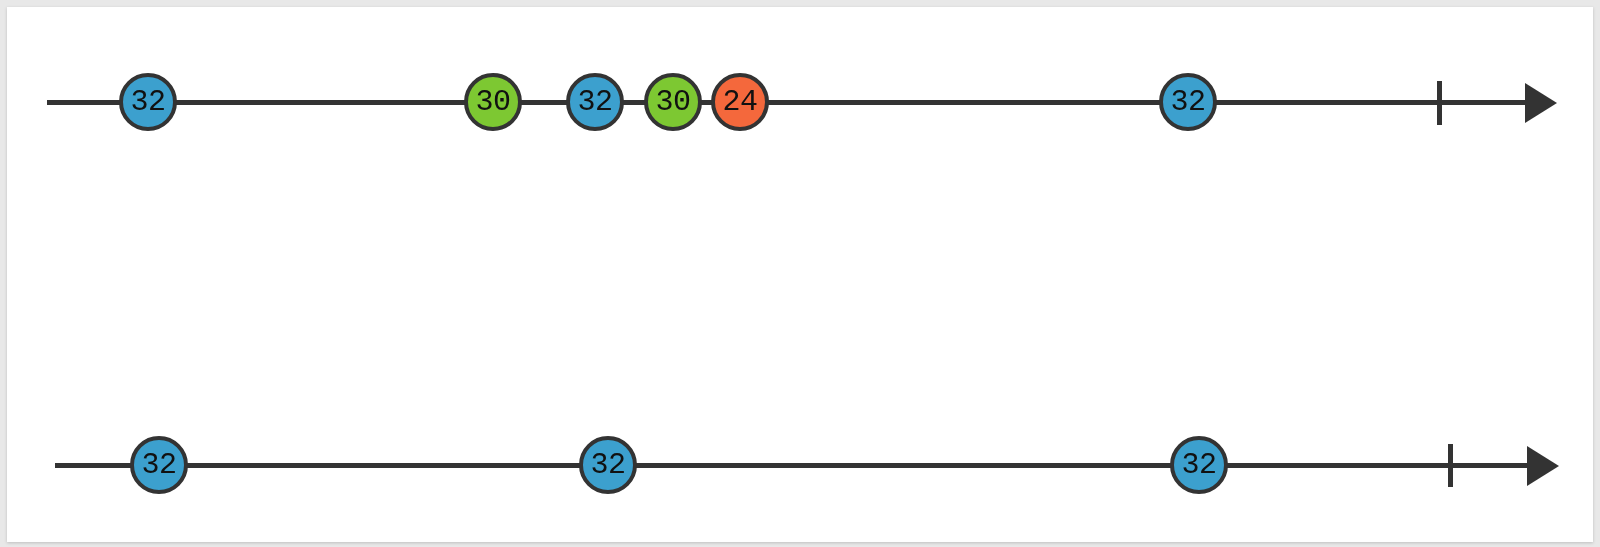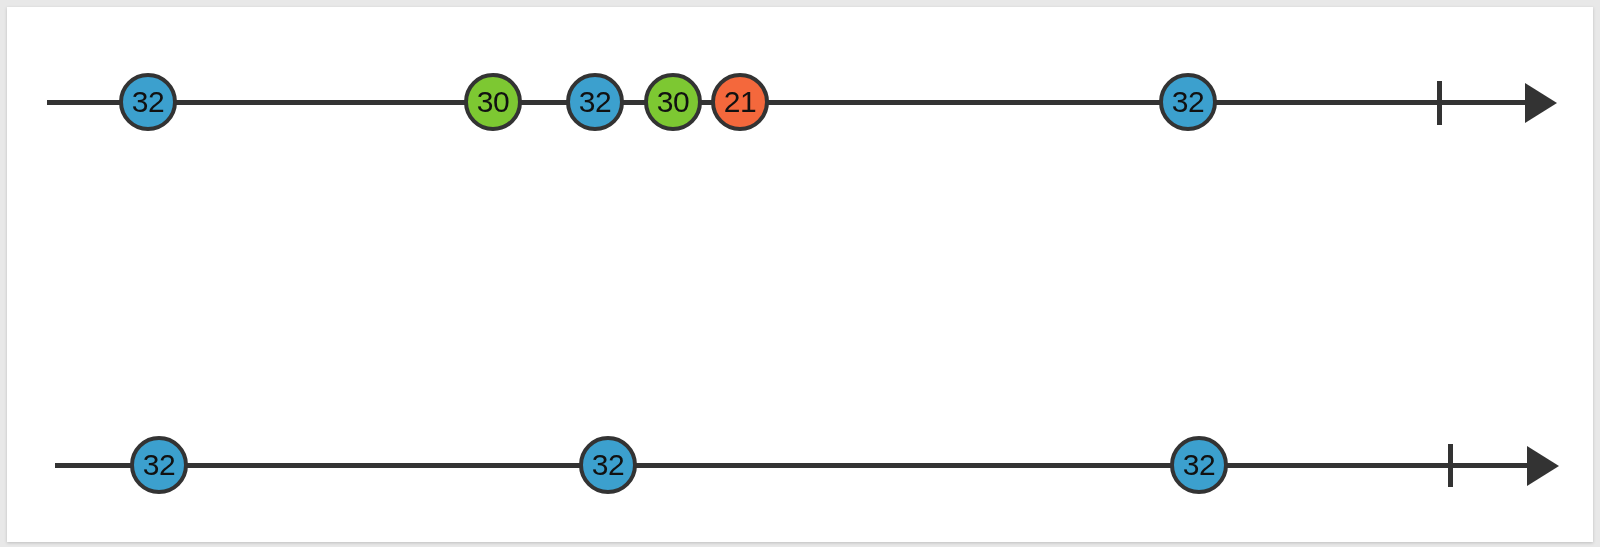--- a/index.html
+++ b/index.html
@@ -82,21 +82,21 @@
   .marble {
     position: absolute;
     width: 58px;
     height: 58px;
     border-radius: 50%;
     border: 4px solid #333333;
     box-sizing: border-box;
     display: flex;
     align-items: center;
     justify-content: center;
-    font-family: Liberation Sans, sans-serif;
+    font-family: Liberation Mono, monospace;
     font-size: 30px;
     line-height: 1;
     color: #111111;
     letter-spacing: -0.5px;
   }
   .marble .marble-value { pointer-events: none; }
 
   
   .operator-panel {
     position: absolute;
@@ -138,21 +138,21 @@
           <div class="marble" style="left: 457px; top: 66px; background: rgb(125, 200, 50);">
             <span class="marble-value">30</span>
           </div>
           <div class="marble" style="left: 559px; top: 66px; background: rgb(60, 160, 206);">
             <span class="marble-value">32</span>
           </div>
           <div class="marble" style="left: 637px; top: 66px; background: rgb(125, 200, 50);">
             <span class="marble-value">30</span>
           </div>
           <div class="marble" style="left: 704px; top: 66px; background: rgb(244, 104, 60);">
-            <span class="marble-value">21</span>
+            <span class="marble-value">24</span>
           </div>
           <div class="marble" style="left: 1152px; top: 66px; background: rgb(60, 160, 206);">
             <span class="marble-value">32</span>
           </div>
         </div>
     </div>
 
     <div class="timeline result">
       <div class="axis-line"></div>
       <div class="axis-tick"></div>

